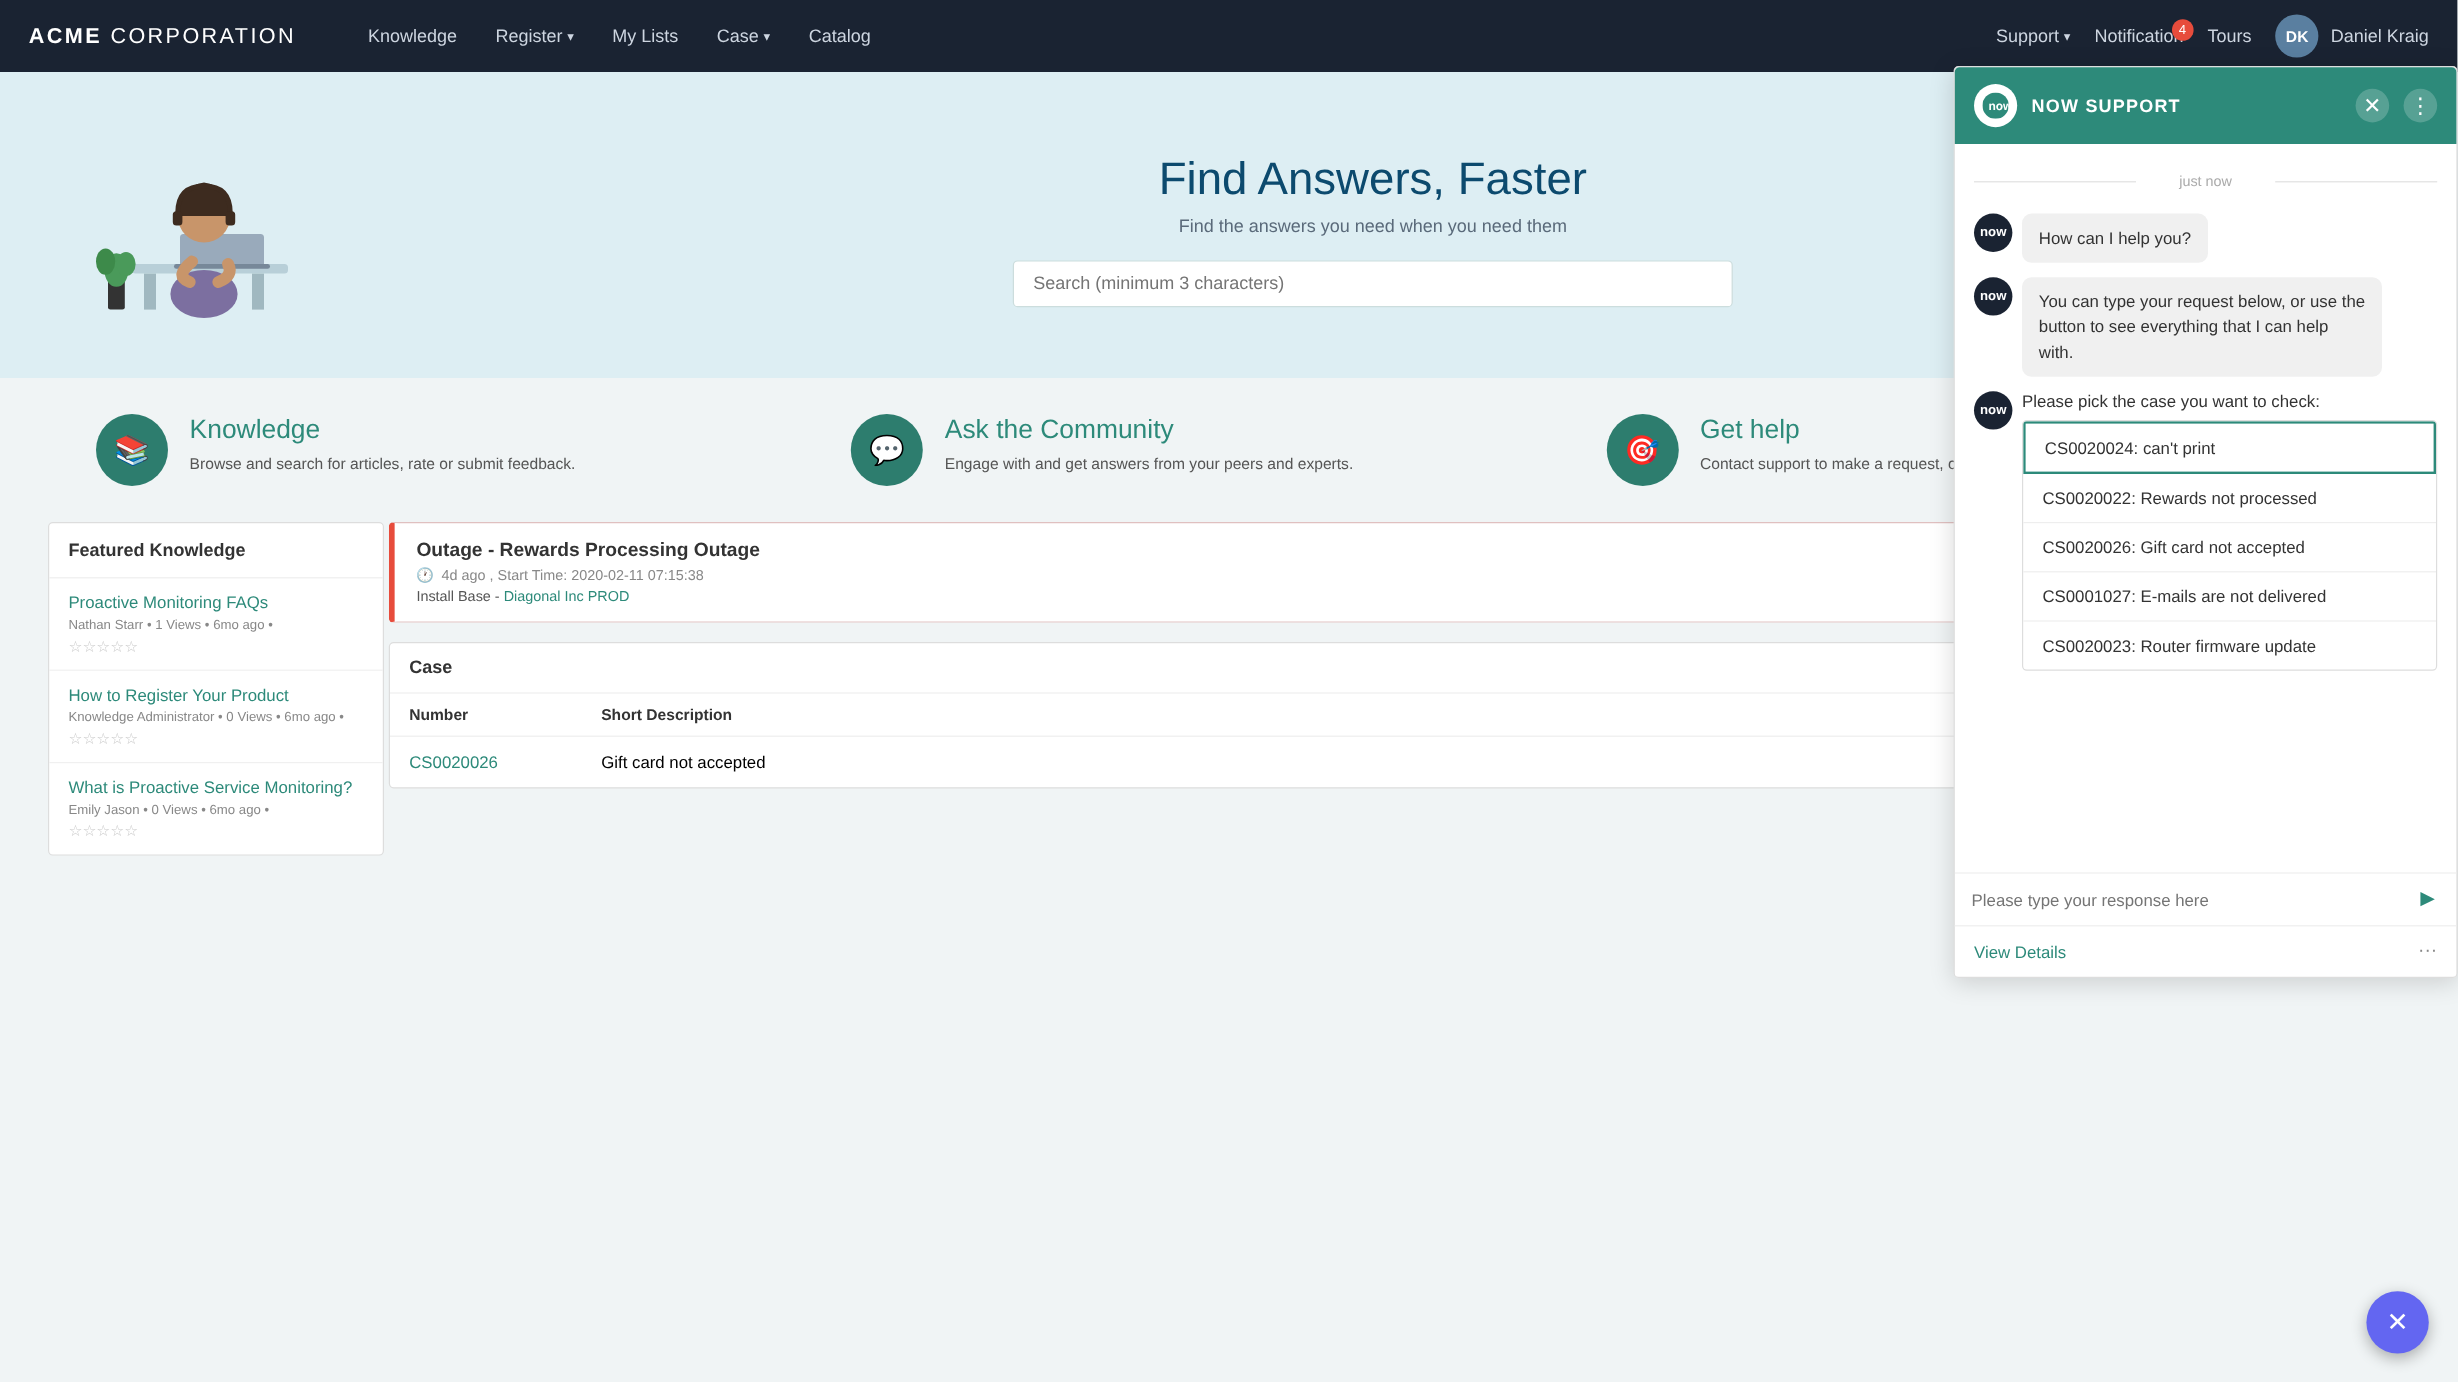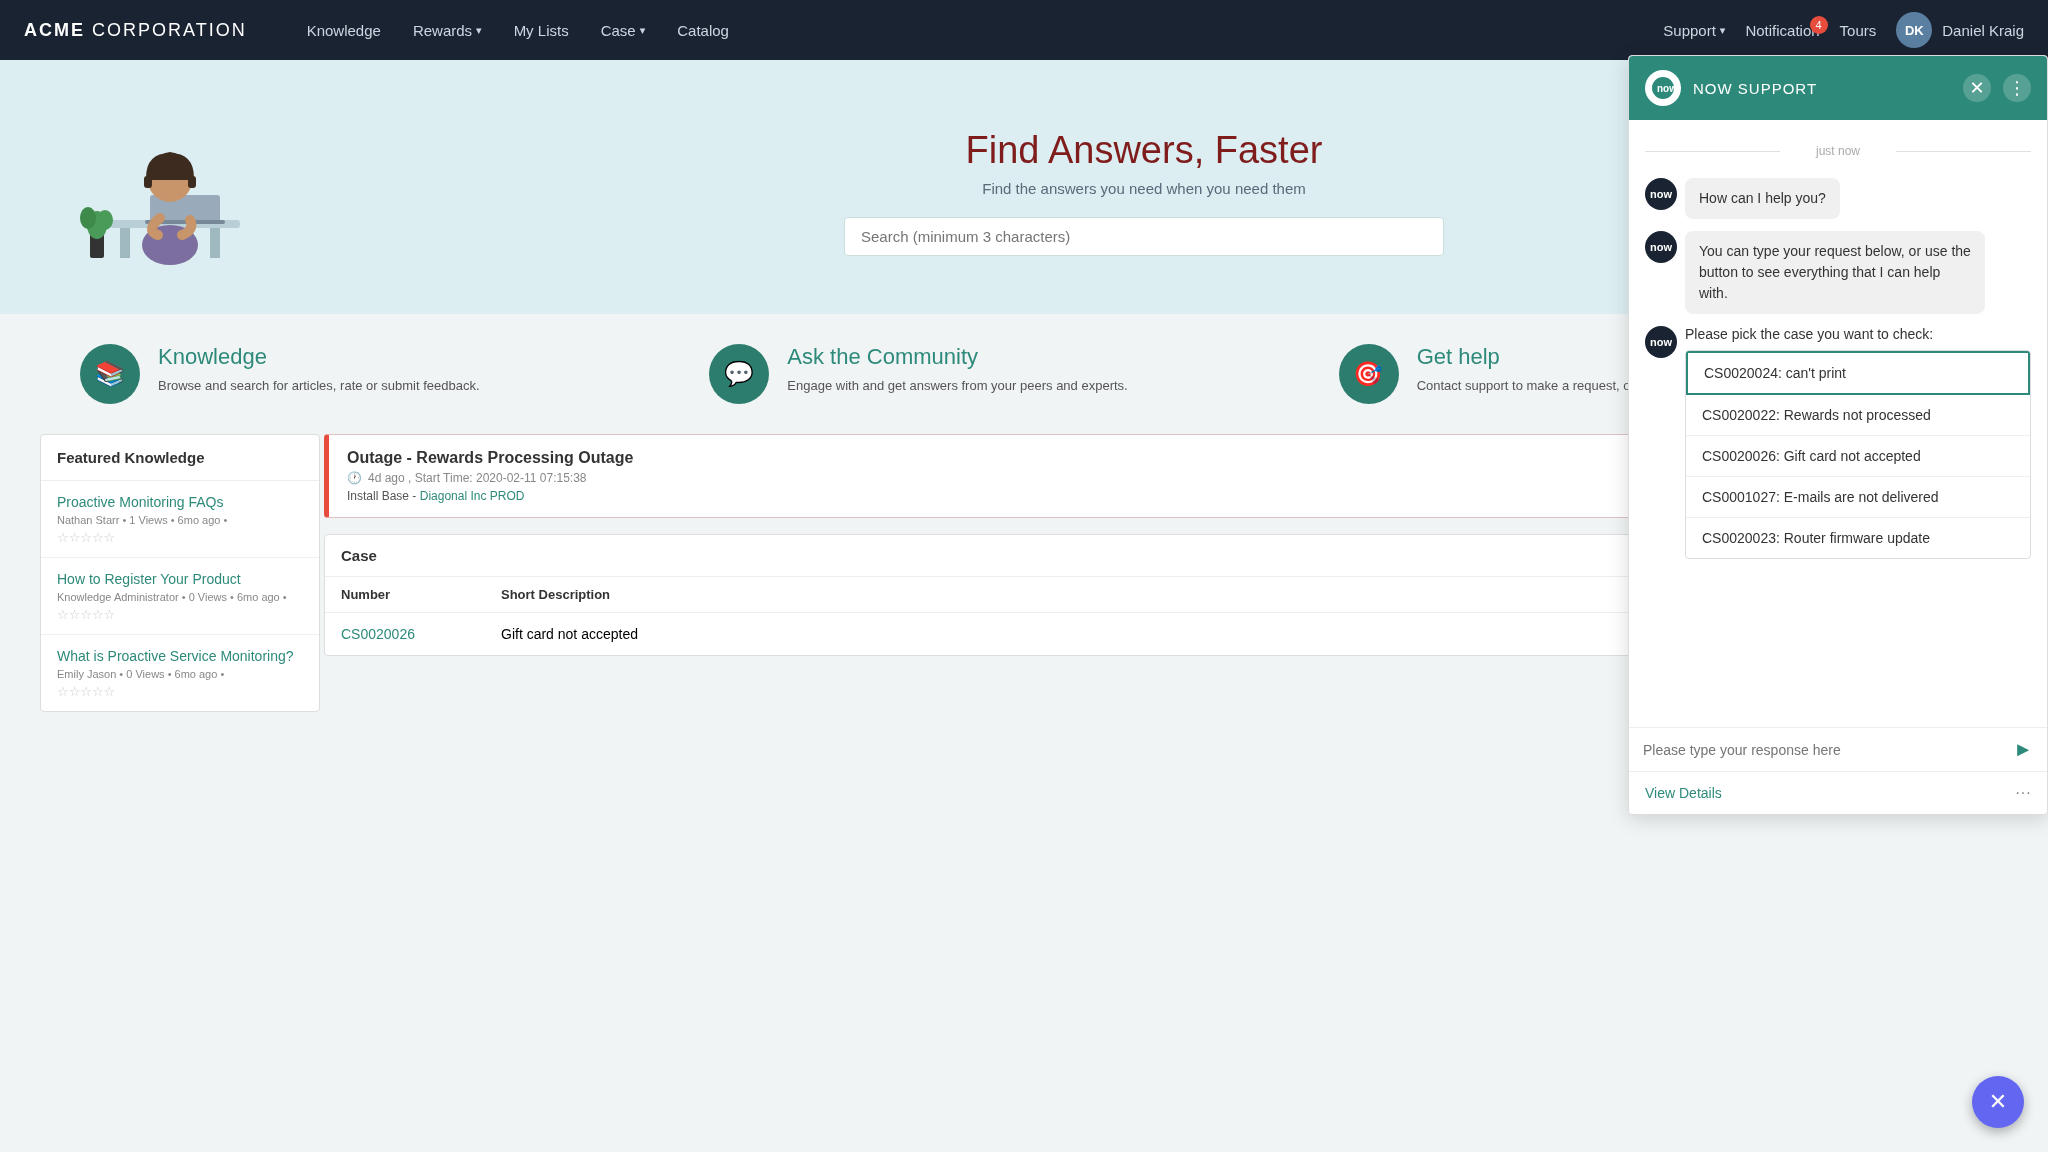--- a/index.html
+++ b/index.html
@@ -96,21 +96,21 @@
       flex-shrink: 0;
       margin-right: 40px;
     }
     .hero-content {
       flex: 1;
       text-align: center;
     }
     .hero-title {
       font-size: 38px;
       font-weight: 400;
-      color: #7f1d1d;
+      color: #0c4a6e;
       margin-bottom: 8px;
     }
     .hero-subtitle {
       font-size: 15px;
       color: #5a6a7a;
       margin-bottom: 20px;
     }
     .search-bar {
       max-width: 600px;
       margin: 0 auto;
@@ -325,21 +325,21 @@
       border-radius: 50%;
       width: 36px;
       height: 36px;
       display: flex;
       align-items: center;
       justify-content: center;
       flex-shrink: 0;
     }
     .chat-header-title {
       font-size: 15px;
-      font-weight: 400;
+      font-weight: 700;
       letter-spacing: 1px;
       flex: 1;
     }
     .chat-header-actions {
       display: flex;
       gap: 12px;
       align-items: center;
     }
     .chat-header-btn {
       color: white;
@@ -511,21 +511,21 @@
   </style>
 </head>
 <body>
 
 <nav class="navbar">
   <div class="nav-brand">
     <strong>ACME</strong><span> CORPORATION</span>
   </div>
   <div class="nav-links">
     <a class="nav-link">Knowledge</a>
-    <a class="nav-link caret">Rewards</a>
+    <a class="nav-link caret">Register</a>
     <a class="nav-link">My Lists</a>
     <a class="nav-link caret">Case</a>
     <a class="nav-link">Catalog</a>
   </div>
   <div class="nav-right">
     <div class="nav-right-item">
       <span>Support</span>
       <span style="font-size:11px;">▾</span>
     </div>
     <div class="nav-right-item" style="position:relative;">

